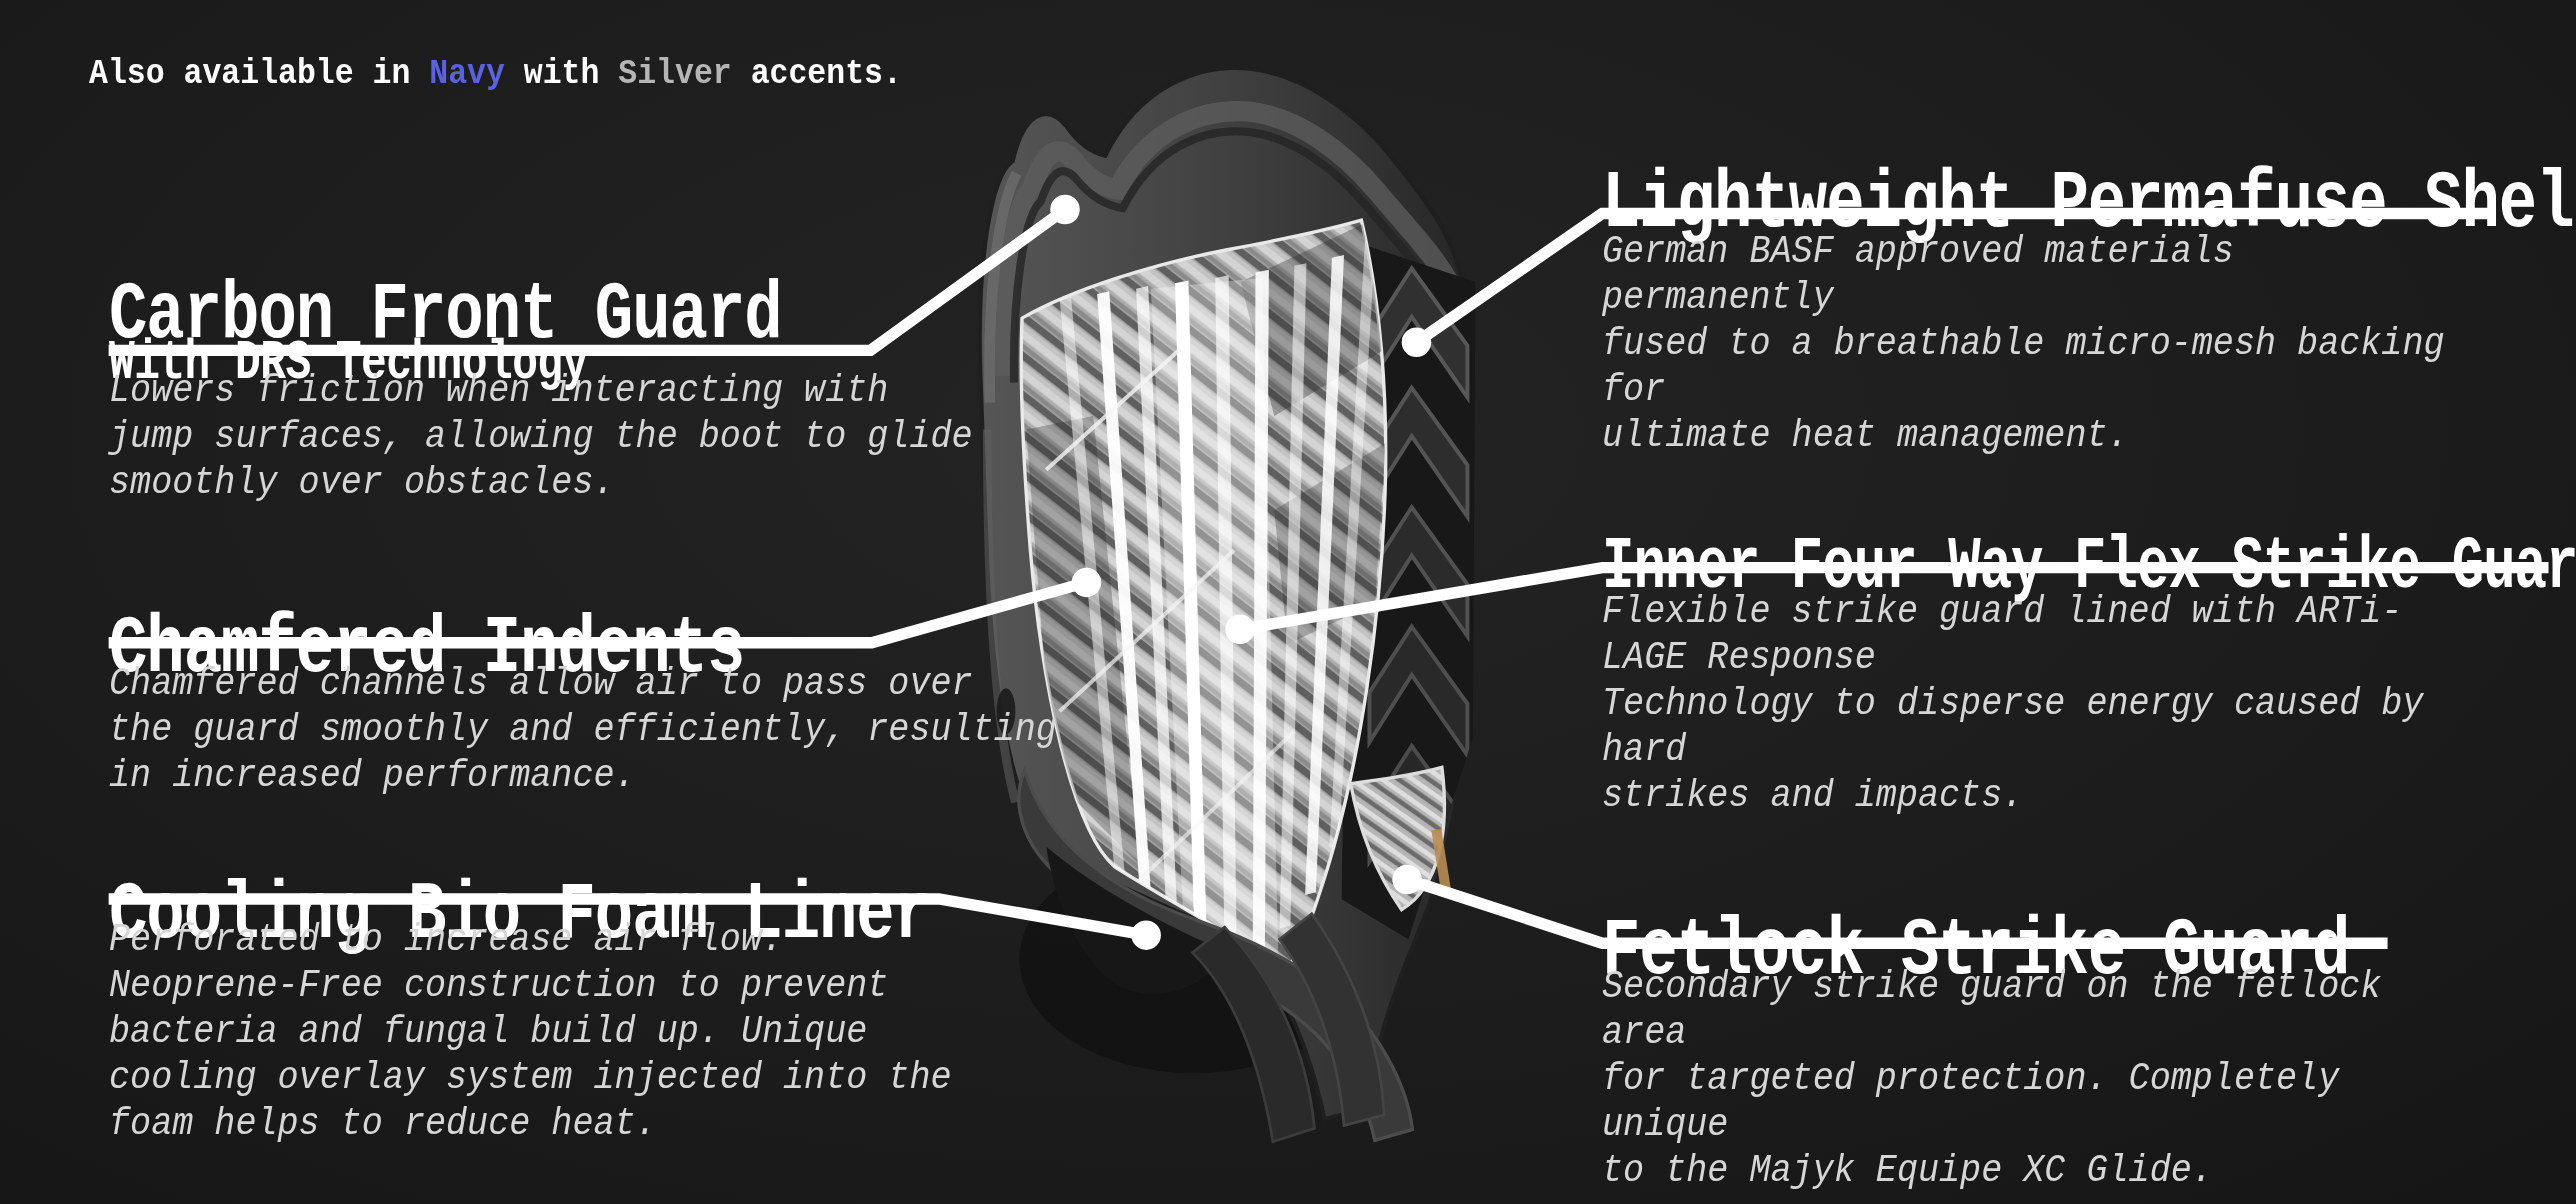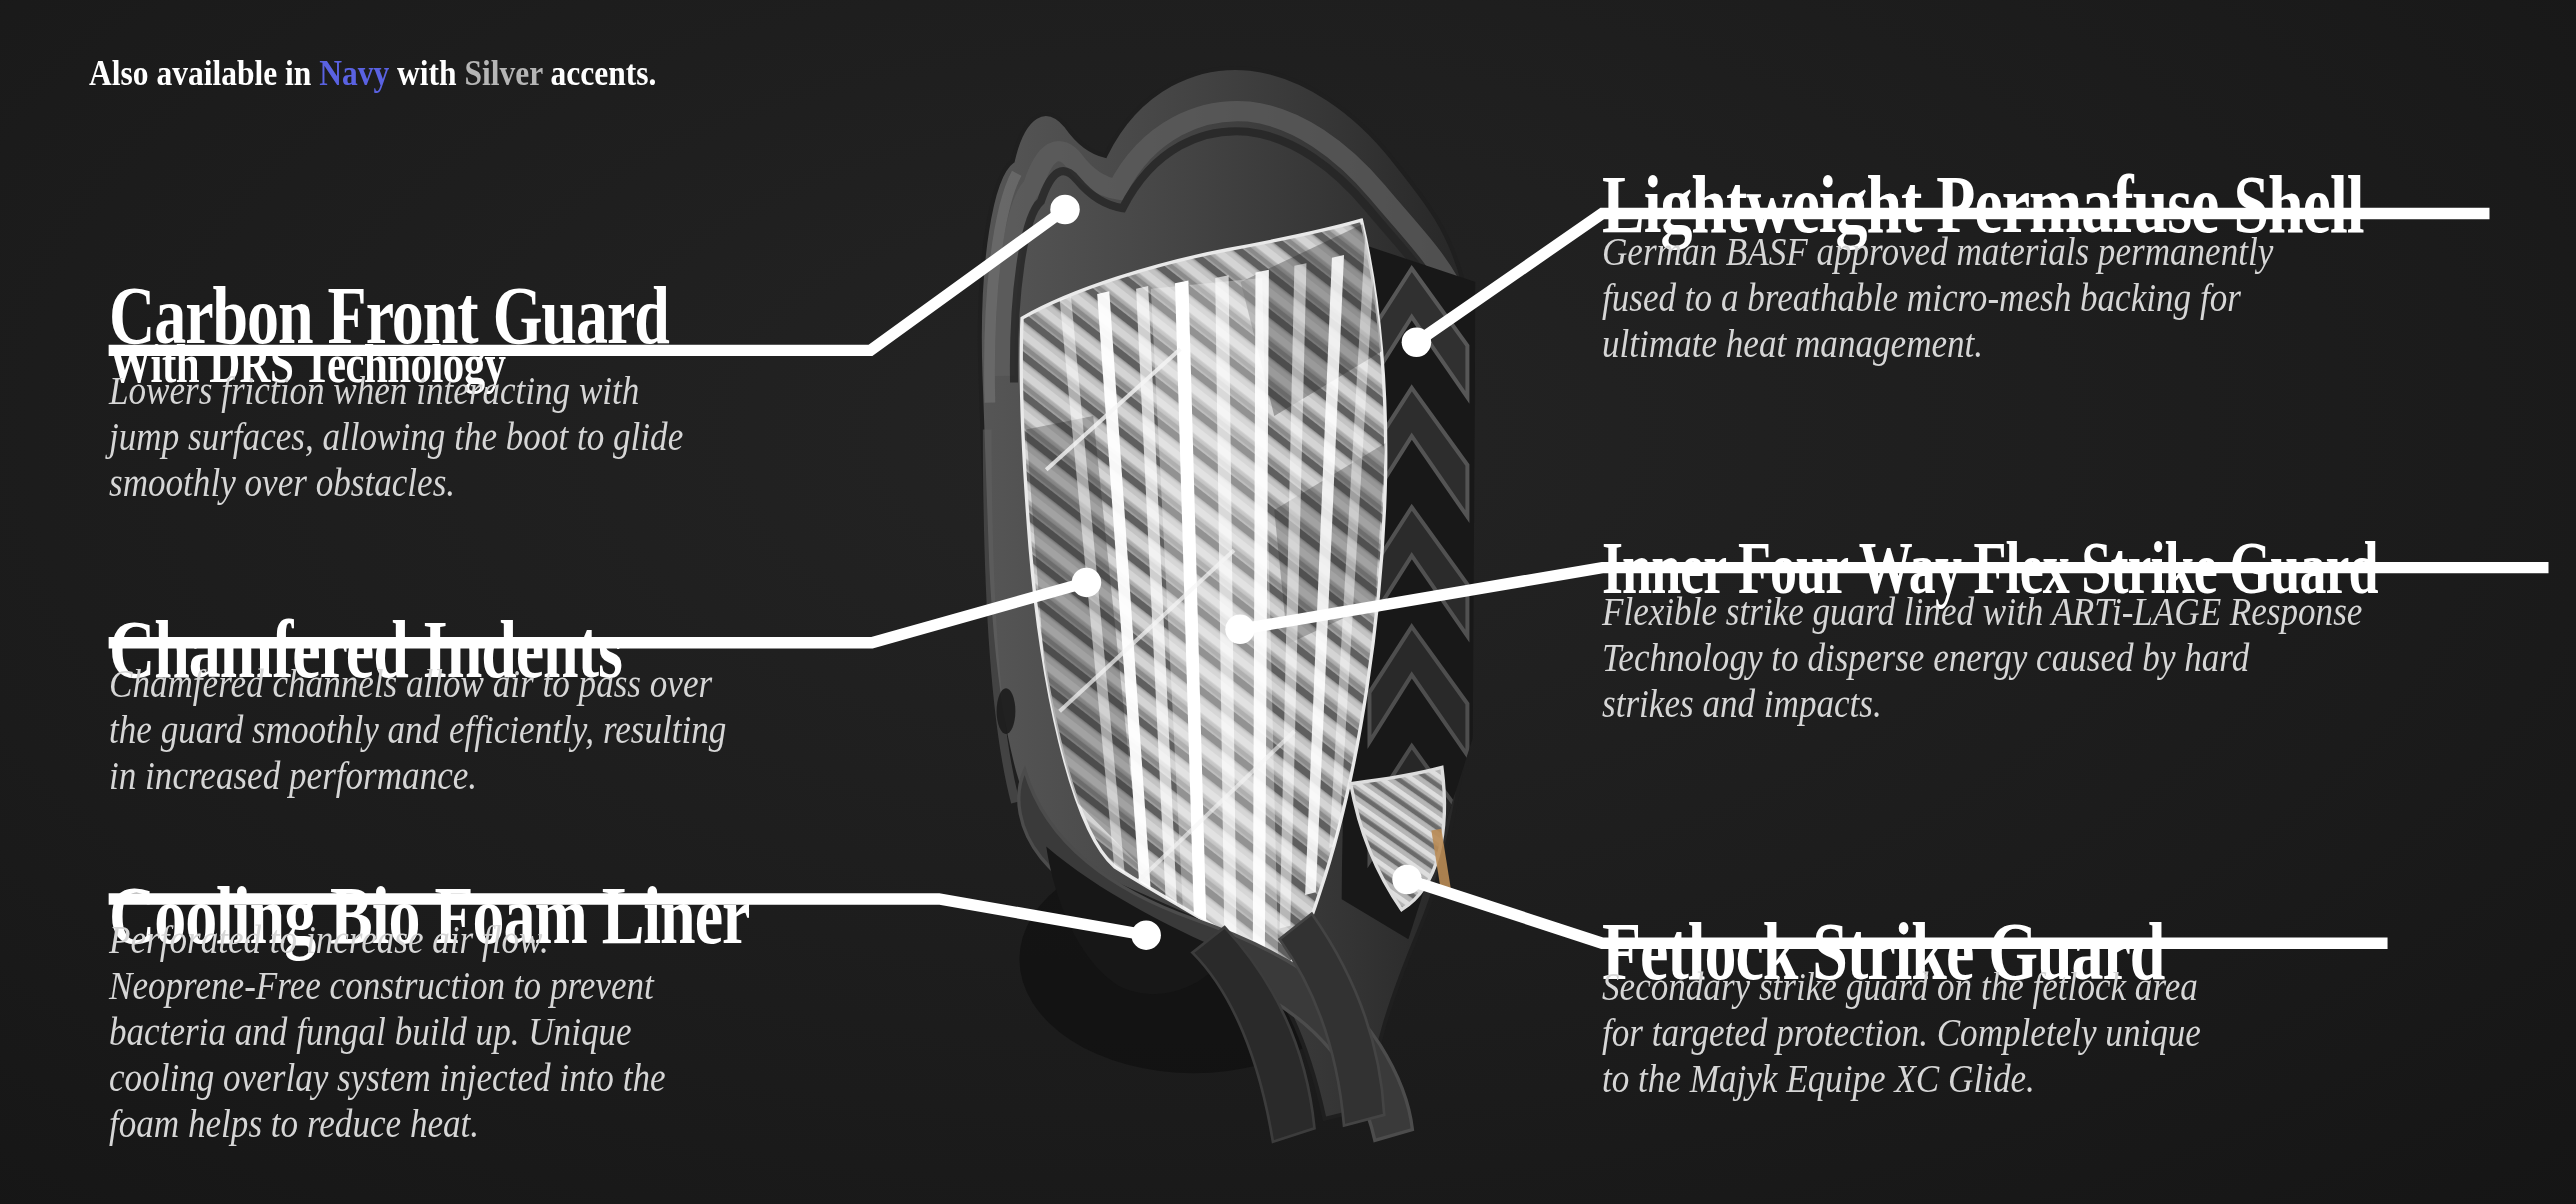--- a/index.html
+++ b/index.html
@@ -1,19 +1,19 @@
 <!DOCTYPE html>
 <html style="--navy-accent: #5a62e2; --silver-accent: #b5b5b5; --heading: #ffffff; --body-text: #d6d6d6; --callout-line: #ffffff; --background: #1b1b1b;font-size:10.7px"><head>
 <meta charset="utf-8">
 <style>
   html,body{margin:0;padding:0;background:#0c0c0c;}
   .stage{
     position:relative;width:2576px;height:1205px;overflow:hidden;
     background:radial-gradient(120% 135% at 46% 36%, #242424 0%, #1b1b1b 42%, #121212 78%, #0e0e0e 100%);
-    font-family:Liberation Serif, serif;
+    font-family:Liberation Mono, monospace;
   }
   .abs{position:absolute;}
   svg{display:block;}
 
   
   .note{
     left:89px;top:54px;
     font-size:35px;font-weight:bold;color:var(--heading,#fff);
     transform:scaleX(.90);transform-origin:left top;white-space:nowrap;
     letter-spacing:0px;

